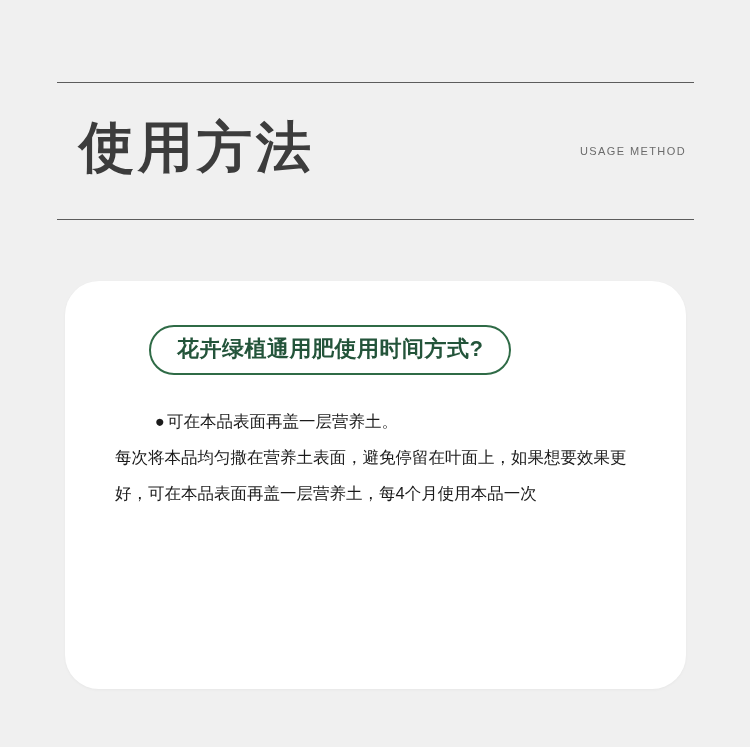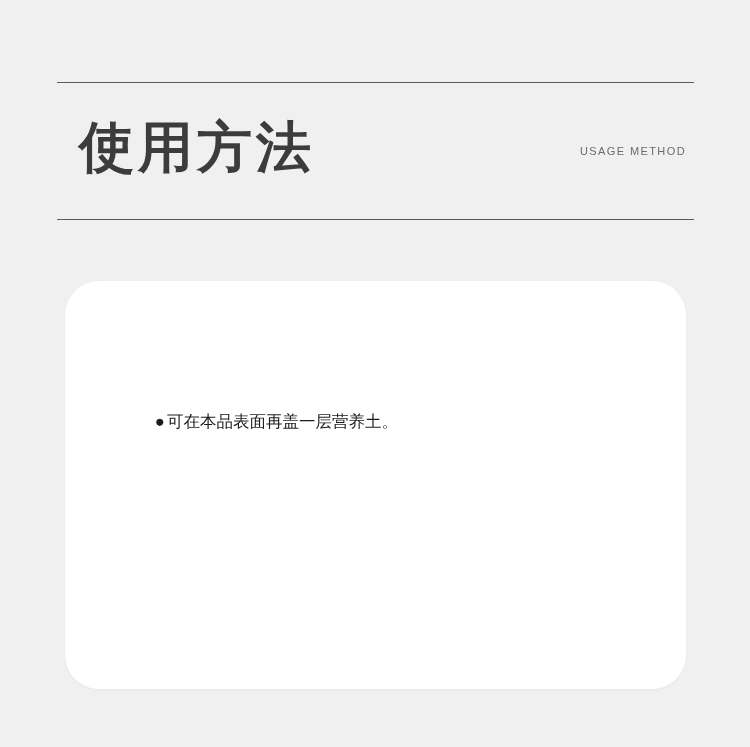--- a/index.html
+++ b/index.html
@@ -122,23 +122,27 @@
     <div class="rule"></div>
     <div class="header-body">
       <div class="header-title">使用方法</div>
       <div class="header-sub">USAGE METHOD</div>
     </div>
     <div class="rule"></div>
   </div>
 
   <div class="card">
 
+    <div class="pill">
+      <div class="pill-text">花卉绿植通用肥使用时间方式?</div>
+    </div>
 
     <div class="body-text">
       <p class="bullet-line">
         <span class="bullet-dot">●</span>
         <span>可在本品表面再盖一层营养土。</span>
       </p>
+      <p>每次将本品均匀撒在营养土表面，避免停留在叶面上，如果想要效果更好，可在本品表面再盖一层营养土，每4个月使用本品一次</p>
     </div>
 
   </div>
 
 </div>
 
 </body></html>

